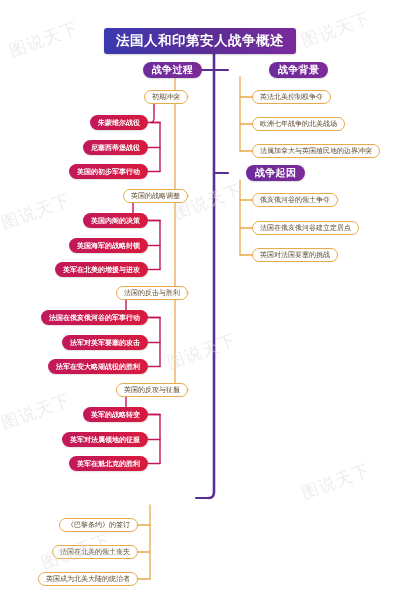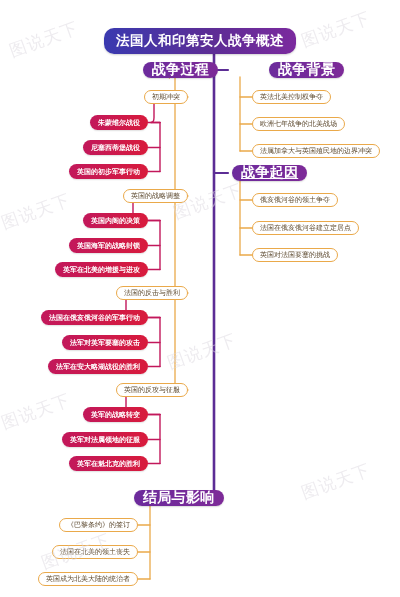--- a/index.html
+++ b/index.html
@@ -18,28 +18,28 @@
       font-family:"Liberation Serif","DejaVu Serif",serif;
       letter-spacing:1px;transform:rotate(-20deg);white-space:nowrap;}
 
   .node{position:absolute;box-sizing:border-box;white-space:nowrap;
         display:flex;align-items:center;justify-content:center;}
 
   
   .root{
     background:linear-gradient(90deg,#3a3ab0 0%,#5c2d95 55%,#7b2a9e 100%);
     color:#fff;font-size:13.5px;font-weight:bold;
-    border-radius:10px;padding:6px 12px;height:26px;
+    border-radius:3px;padding:6px 12px;height:26px;
     letter-spacing:.5px;
     box-shadow:0 1px 2px rgba(0,0,0,.18);
   }
   
   .lvl1{
     background:linear-gradient(90deg,#6c2b9c 0%,#7d2a98 100%);
-    color:#fff;font-size:14px;font-weight:bold;
+    color:#fff;font-size:10px;font-weight:bold;
     border-radius:8px;padding:3px 9px;height:16px;
     box-shadow:0 1px 1.5px rgba(0,0,0,.15);
     letter-spacing:.3px;
   }
   
   .lvl2{
     background:#fff;color:#5d4a30;font-size:7px;
     border:1px solid #eaa94a;border-radius:9px;
     padding:2px 7px;height:14px;
   }
@@ -120,25 +120,24 @@
     <div class="node lvl3" style="top: 335px; visibility: visible; left: 62px;">法军对英军要塞的攻击</div>
     <div class="node lvl3" style="top: 359px; visibility: visible; left: 48px;">法军在安大略湖战役的胜利</div>
     <div class="node lvl2" style="top: 383px; visibility: visible; left: 116px;">英国的反攻与征服</div>
     <div class="node lvl3" style="top: 407px; visibility: visible; left: 83px;">英军的战略转变</div>
     <div class="node lvl3" style="top: 432px; visibility: visible; left: 62px;">英军对法属领地的征服</div>
     <div class="node lvl3" style="top: 456px; visibility: visible; left: 69px;">英军在魁北克的胜利</div>
     <div class="node lvl1" style="top: 62px; visibility: visible; left: 228px; margin-left: 41px;">战争背景</div>
     <div class="node lvl2" style="top: 90px; visibility: visible; left: 252px;">英法北美控制权争夺</div>
     <div class="node lvl2" style="top: 117px; visibility: visible; left: 252px;">欧洲七年战争的北美战场</div>
     <div class="node lvl2" style="top: 144px; visibility: visible; left: 252px;">法属加拿大与英国殖民地的边界冲突</div>
-    <div class="node lvl1" style="top: 165px; visibility: visible; left: 232px; text-decoration: underline;">战争起因</div>
+    <div class="node lvl1" style="top: 165px; visibility: visible; left: 246px;">战争起因</div>
     <div class="node lvl2" style="top: 193px; visibility: visible; left: 252px;">俄亥俄河谷的领土争夺</div>
     <div class="node lvl2" style="top: 221px; visibility: visible; left: 252px;">法国在俄亥俄河谷建立定居点</div>
     <div class="node lvl2" style="top: 248px; visibility: visible; left: 252px;">英国对法国要塞的挑战</div>
-    <div class="node lvl1" style="top: 490px; visibility: visible; left: 134px;">结局与影响</div>
     <div class="node lvl2" style="top: 518px; visibility: visible; left: 59px;">《巴黎条约》的签订</div>
     <div class="node lvl2" style="top: 545px; visibility: visible; left: 52px;">法国在北美的领土丧失</div>
     <div class="node lvl2" style="top: 572px; visibility: visible; left: 38px;">英国成为北美大陆的统治者</div>
     <div class="wm" style="left: 8px; top: 28px;">图说天下</div>
     <div class="wm" style="left: 300px; top: 18px;">图说天下</div>
     <div class="wm" style="left: 172px; top: 190px;">图说天下</div>
     <div class="wm" style="left: 0px; top: 200px;">图说天下</div>
     <div class="wm" style="left: 166px; top: 340px;">图说天下</div>
     <div class="wm" style="left: 0px; top: 400px;">图说天下</div>
     <div class="wm" style="left: 300px; top: 470px;">图说天下</div>

